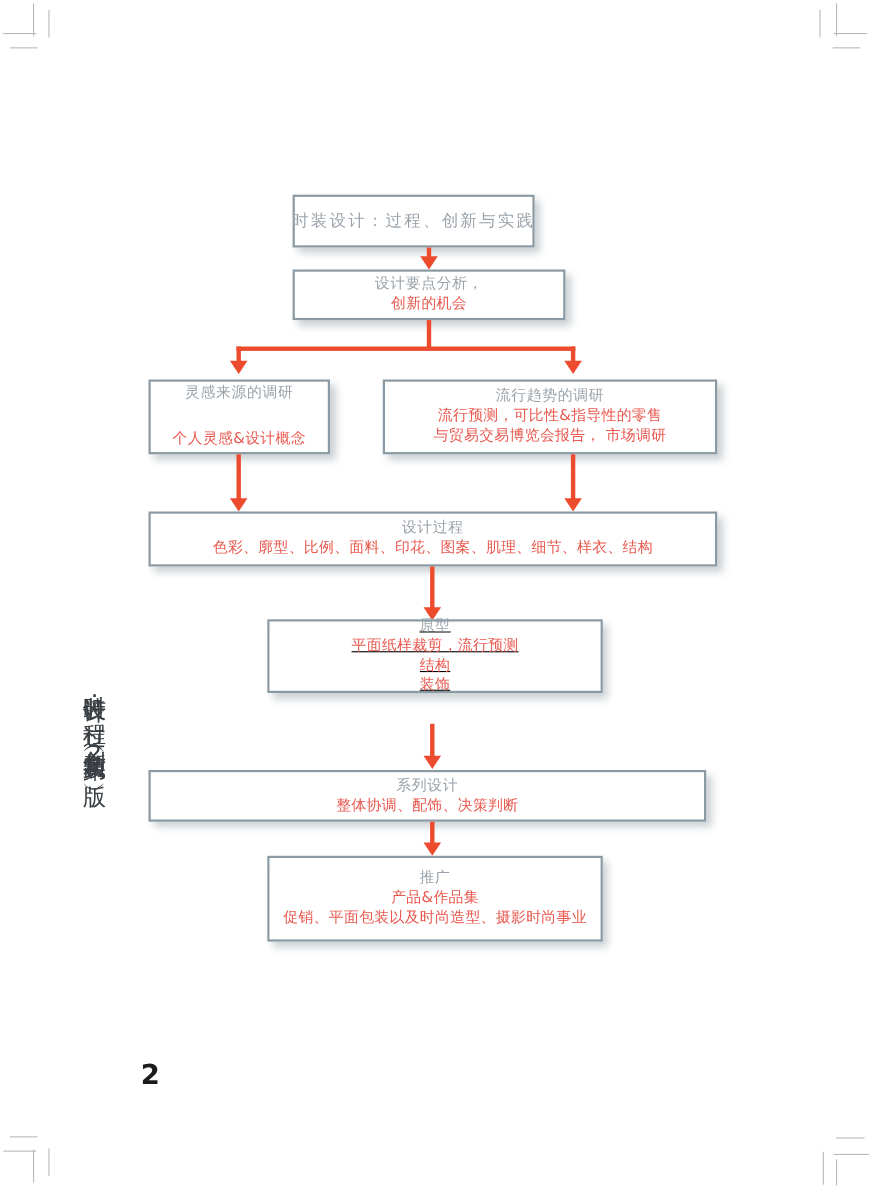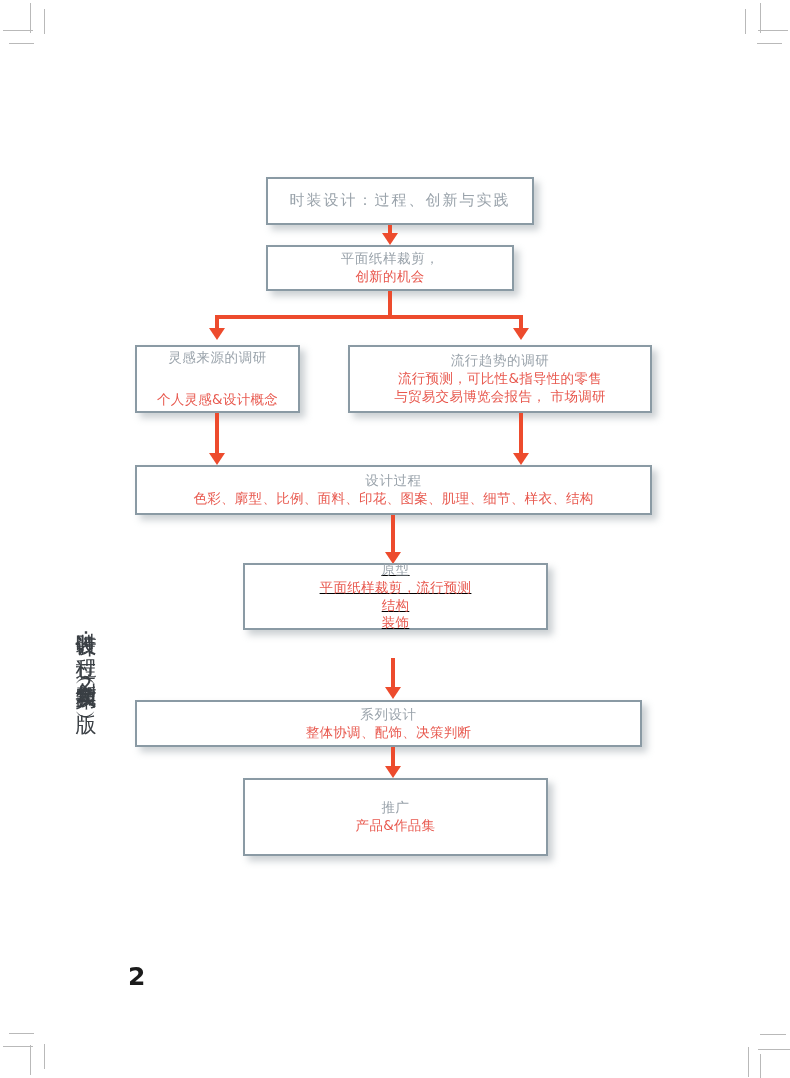--- a/index.html
+++ b/index.html
@@ -121,29 +121,29 @@
   <div class="crop-mark v" style="left:30px; top:1045px; height:30px;"></div>
   <div class="crop-mark h" style="left:3px; top:1046px; width:30px;"></div>
   <div class="crop-mark v" style="left:44px; top:1044px; height:25px;"></div>
   <div class="crop-mark h" style="left:9px; top:1033px; width:25px;"></div>
 
   <div class="crop-mark v" style="left:748px; top:1047px; height:30px;"></div>
   <div class="crop-mark h" style="left:758px; top:1049px; width:32px;"></div>
   <div class="crop-mark v" style="left:760px; top:1054px; height:24px;"></div>
   <div class="crop-mark h" style="left:760px; top:1034px; width:26px;"></div>
 
-  <div class="flow-box title-only" style="left:266px; top:177px; width:268px; height:48px;">
+  <div class="flow-box title-only" style="left:266px; top:177px; width:220px; height:48px;">
     <div class="line-head">时装设计：过程、创新与实践</div>
   </div>
 
   <div class="conn v" style="left:388px; top:225px; height:12px;"></div>
   <div class="arrow-head" style="left:382px; top:233px;"></div>
 
   <div class="flow-box" style="left:266px; top:245px; width:248px; height:46px;">
-    <div class="line-head">平面纸样裁剪，</div>
+    <div class="line-head">设计要点分析，</div>
     <div class="line-body">创新的机会</div>
   </div>
 
   <div class="conn v" style="left:388px; top:291px; height:27px;"></div>
   <div class="conn h" style="left:215px; top:315px; width:308px;"></div>
   <div class="conn v" style="left:215px; top:315px; height:15px;"></div>
   <div class="arrow-head" style="left:209px; top:328px;"></div>
   <div class="conn v" style="left:519px; top:315px; height:15px;"></div>
   <div class="arrow-head" style="left:513px; top:328px;"></div>
 
@@ -185,19 +185,20 @@
     <div class="line-head">系列设计</div>
     <div class="line-body">整体协调、配饰、决策判断</div>
   </div>
 
   <div class="conn v" style="left:391px; top:747px; height:22px;"></div>
   <div class="arrow-head" style="left:385px; top:766px;"></div>
 
   <div class="flow-box" style="left:243px; top:778px; width:305px; height:78px;">
     <div class="line-head">推广</div>
     <div class="line-body">产品&amp;作品集</div>
+    <div class="line-body">促销、平面包装以及时尚造型、摄影时尚事业</div>
   </div>
 
   <div id="spine-title">时装设计：过程、创新与实践（第2版）</div>
 
   <div id="page-number">2</div>
 
 </div>
 
 </body></html>

